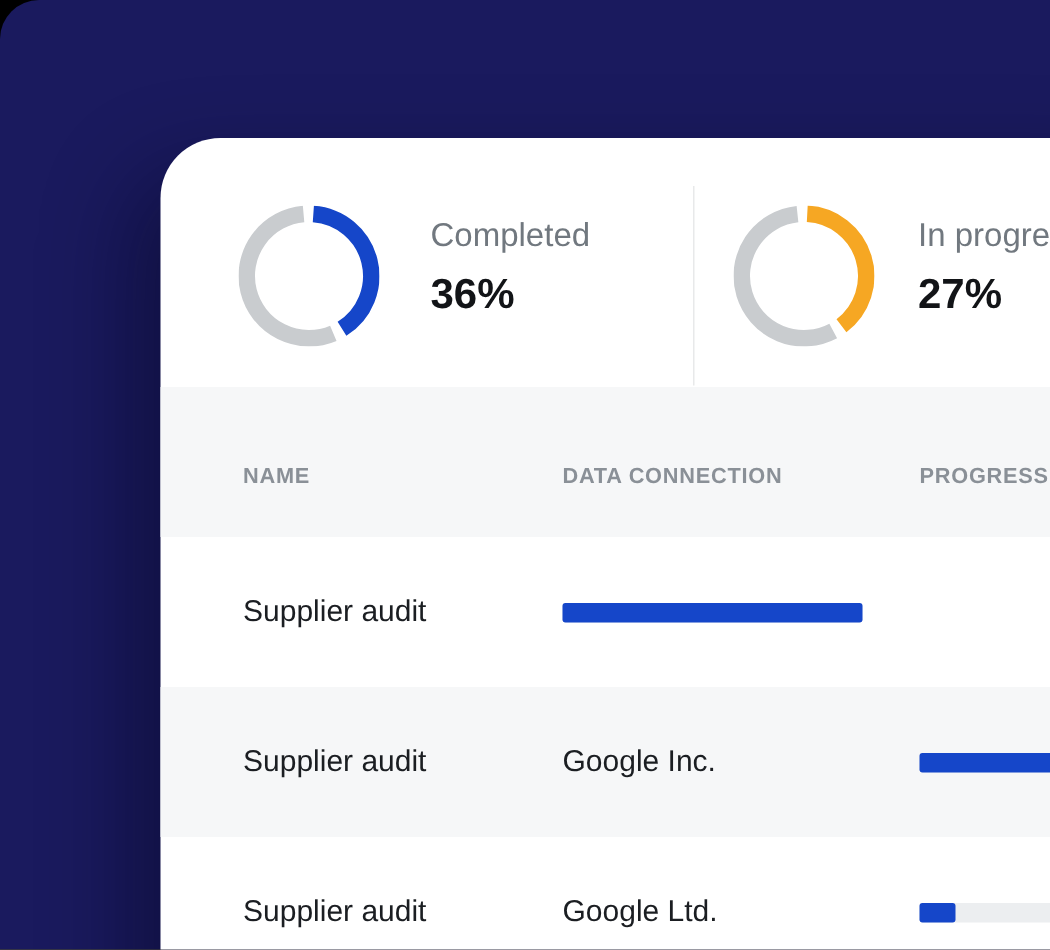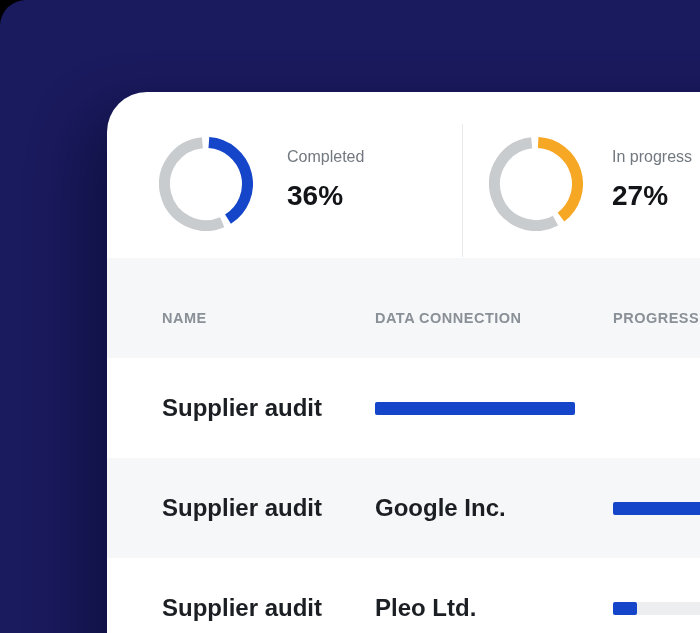--- a/index.html
+++ b/index.html
@@ -18,39 +18,39 @@
     box-shadow:-18px 24px 60px rgba(4,4,28,.45);
   }
   
   .stats{position:relative;height:166px;}
   .donut{position:absolute;width:94px;height:94px;top:45px;}
   .donut-0{left:52px;}
   .donut-1{left:382px;}
   .stat-text{position:absolute;top:52px;}
   .stat-text-0{left:180px;}
   .stat-text-1{left:505px;}
-  .stat-label{font-size:16px;line-height:25px;color:#71787f;white-space:nowrap;}
+  .stat-label{font-size:22px;line-height:25px;color:#71787f;white-space:nowrap;}
   .stat-value{font-size:28px;line-height:38px;font-weight:700;color:#121417;margin-top:8px;white-space:nowrap;}
   .stats-divider{
     position:absolute;left:355px;top:32px;width:1px;height:133px;background:#e8e9ea;
   }
   
   .t-row{
     display:flex;align-items:center;height:100px;padding-left:55px;box-sizing:border-box;
   }
   .t-head{background:#f6f7f8;}
   .t-row.alt{background:#f6f7f8;}
   .col-name{width:213px;flex:none;}
   .col-conn{width:238px;flex:none;}
   .col-prog{flex:1;min-width:0;}
   .th{
     font-size:14.5px;font-weight:700;letter-spacing:.5px;color:#8a9097;
     text-transform:uppercase;white-space:nowrap;margin-top:19px;
   }
-  .cell{font-size:24px;font-weight:700;color:#1b1e22;white-space:nowrap;}
+  .cell{font-size:20px;font-weight:400;color:#1b1e22;white-space:nowrap;}
   .bar{
     position:relative;width:200px;height:13px;background:#eceef0;border-radius:2px;
   }
   .bar-fill{
     position:absolute;left:0;top:0;height:100%;border-radius:2px;background:#1546c9;
   }
 </style>
 </head>
 <body>
 
@@ -108,21 +108,21 @@
         <div class="col-conn cell">Google Inc.</div>
         <div class="col-prog">
           <div class="bar">
             <div class="bar-fill" style="width: 100%; background: rgb(21, 70, 201);"></div>
           </div>
         </div>
       </div>
 
       <div class="t-row">
         <div class="col-name cell">Supplier audit</div>
-        <div class="col-conn cell">Pleo Ltd.</div>
+        <div class="col-conn cell">Google Ltd.</div>
         <div class="col-prog">
           <div class="bar">
             <div class="bar-fill" style="width: 12%; background: rgb(21, 70, 201);"></div>
           </div>
         </div>
       </div>
 
     </div>
   </div>
 </div>

